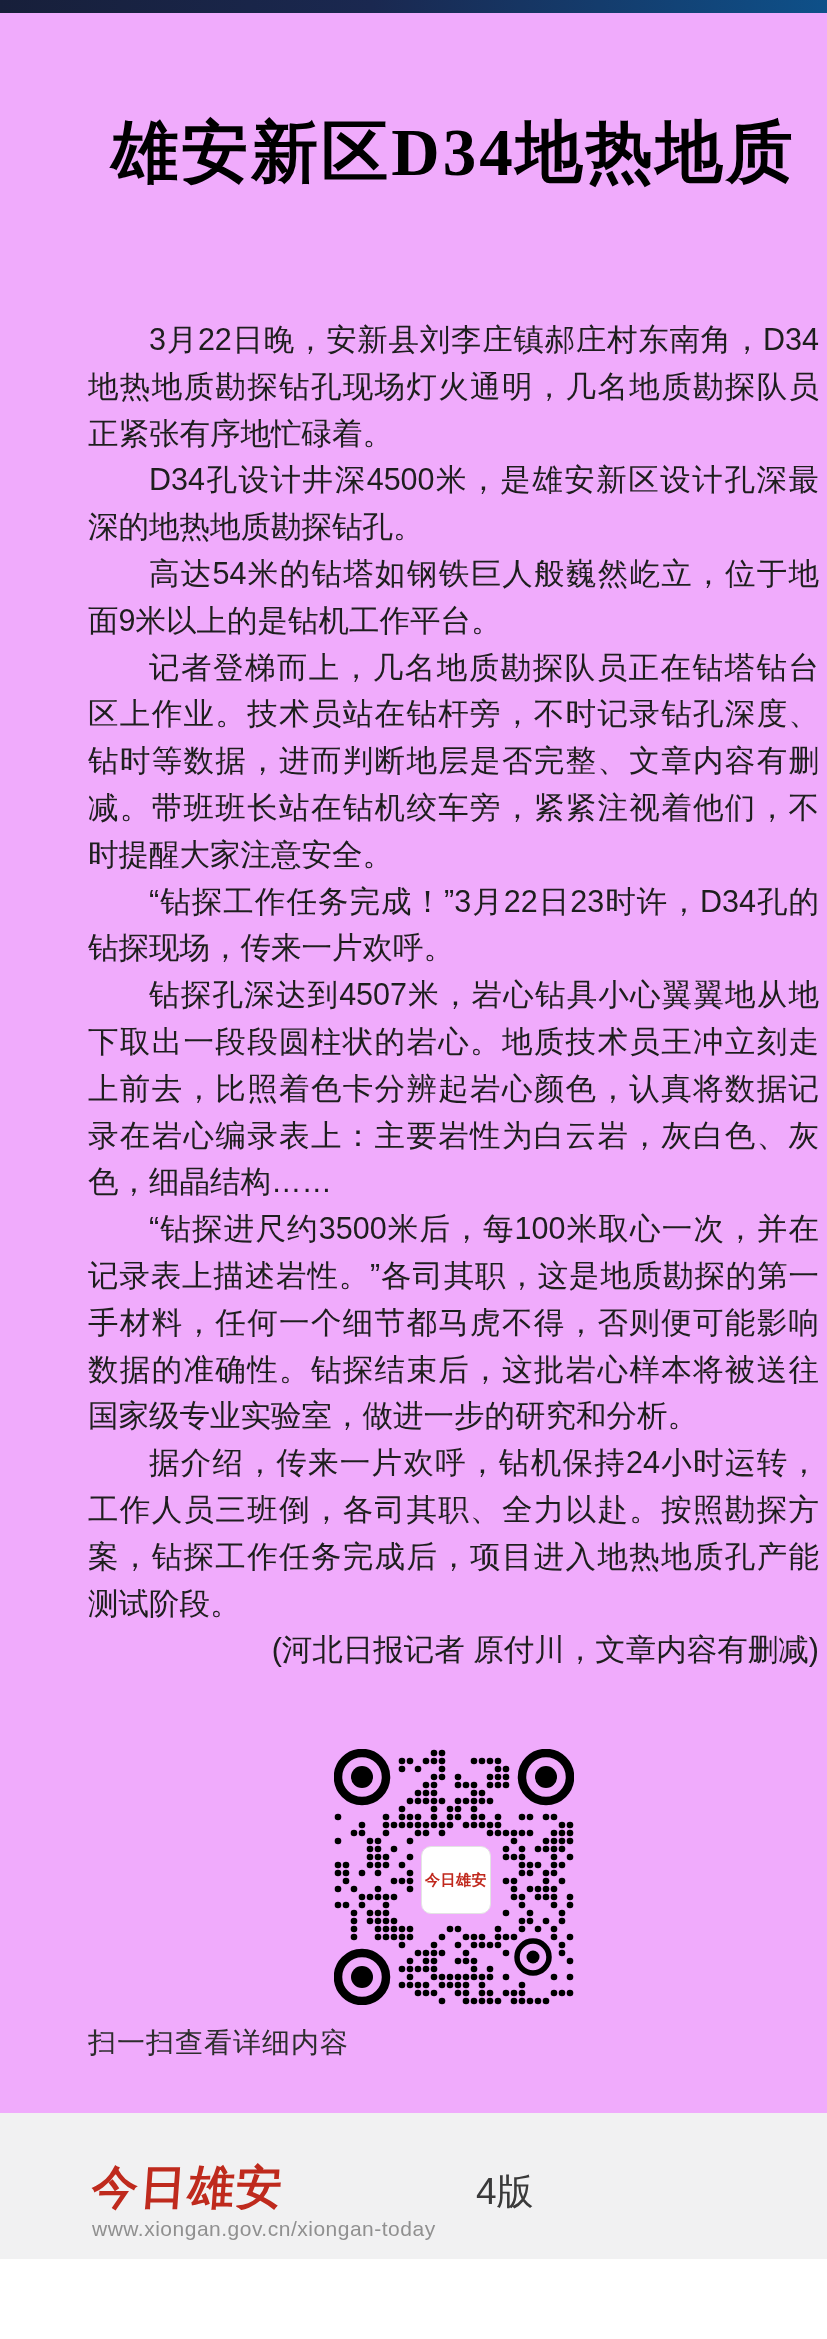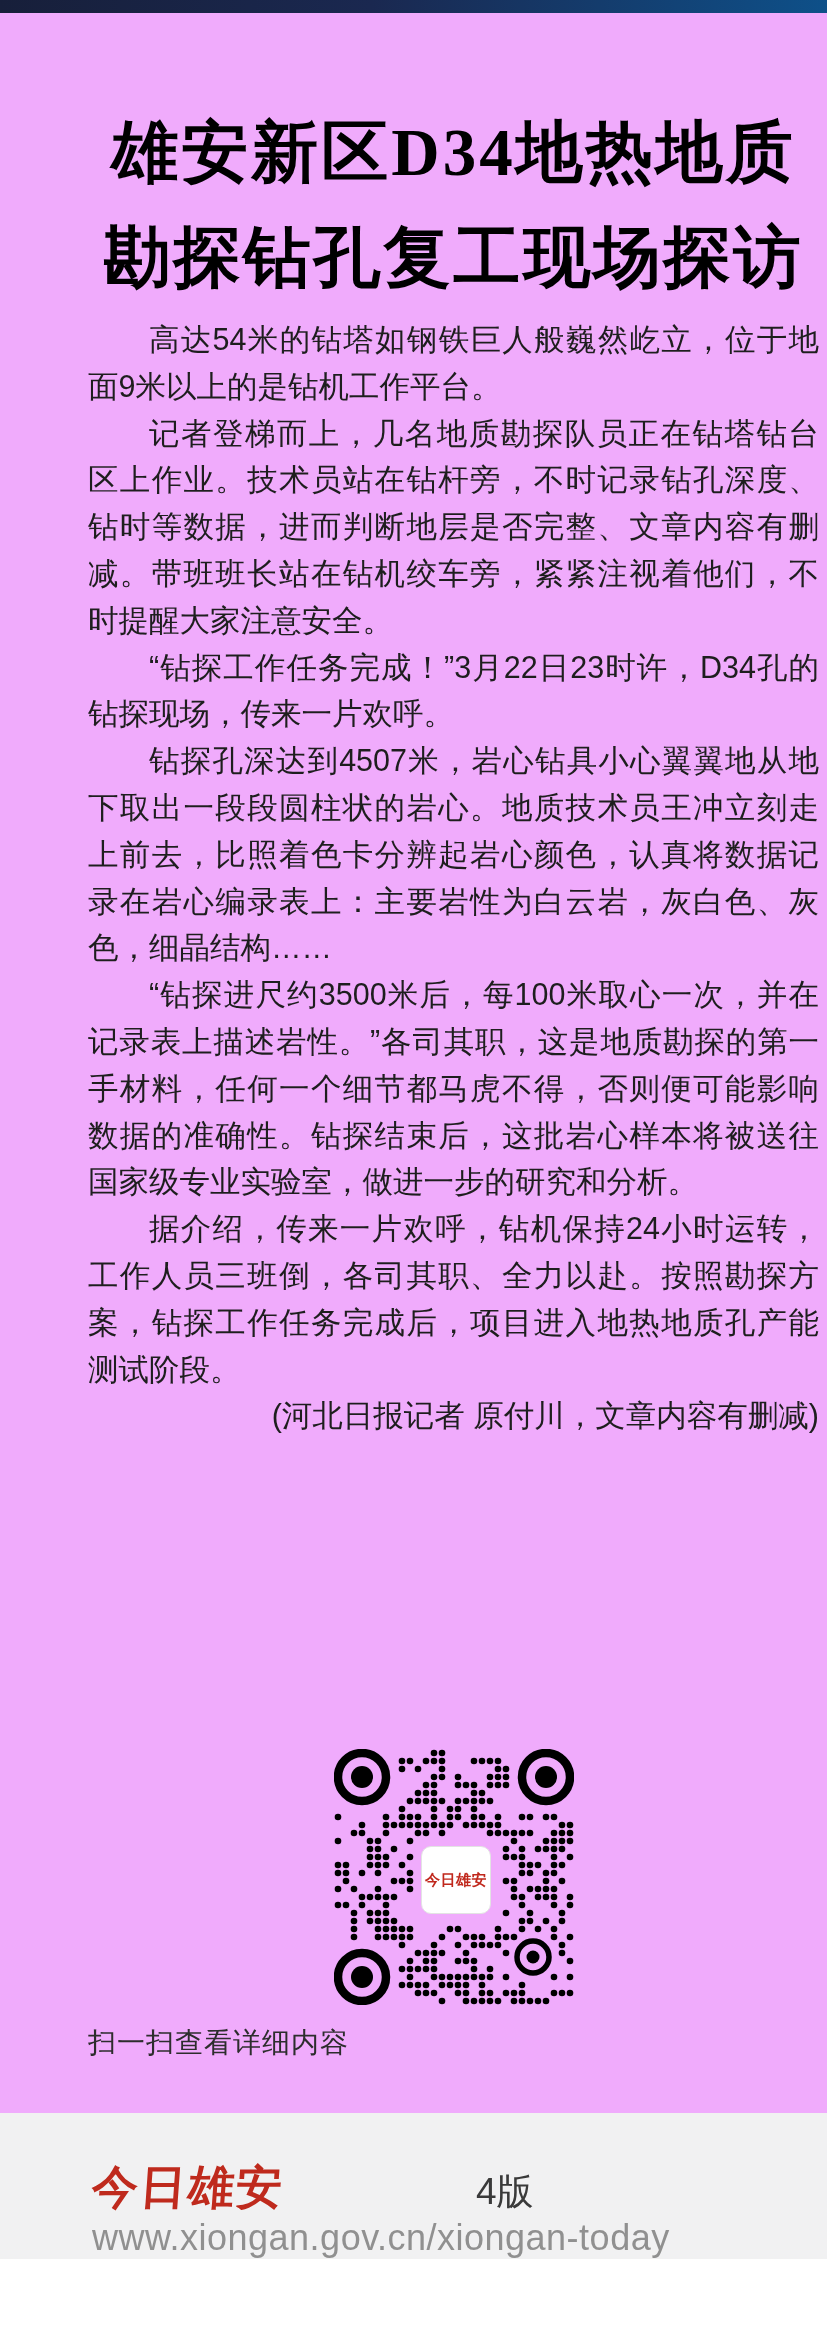--- a/index.html
+++ b/index.html
@@ -71,38 +71,39 @@
     letter-spacing:2px;
     transform:skewX(-4deg);
   }
   .page-number{
     position:absolute;left:476px;top:54px;
     font-size:37px;
     color:#3a3a3a;
   }
   .site-url{
     position:absolute;left:92px;top:104px;
-    font-size:36px;
+    font-size:21px;
     letter-spacing:0.5px;
     color:#909090;
   }
 </style>
 </head>
 <body>
 
 <div class="page">
 
   <div class="topbar"></div>
 
   <h1 class="title">
     <span class="title-line">雄安新区D34地热地质</span>
-    <span class="title-line">勘探钻孔复工现场探访</span>
   </h1>
 
   <div class="article">
+    <p>3月22日晚，安新县刘李庄镇郝庄村东南角，D34地热地质勘探钻孔现场灯火通明，几名地质勘探队员正紧张有序地忙碌着。</p>
+    <p>D34孔设计井深4500米，是雄安新区设计孔深最深的地热地质勘探钻孔。</p>
     <p>高达54米的钻塔如钢铁巨人般巍然屹立，位于地面9米以上的是钻机工作平台。</p>
     <p>记者登梯而上，几名地质勘探队员正在钻塔钻台区上作业。技术员站在钻杆旁，不时记录钻孔深度、钻时等数据，进而判断地层是否完整、文章内容有删减。带班班长站在钻机绞车旁，紧紧注视着他们，不时提醒大家注意安全。</p>
     <p>“钻探工作任务完成！”3月22日23时许，D34孔的钻探现场，传来一片欢呼。</p>
     <p>钻探孔深达到4507米，岩心钻具小心翼翼地从地下取出一段段圆柱状的岩心。地质技术员王冲立刻走上前去，比照着色卡分辨起岩心颜色，认真将数据记录在岩心编录表上：主要岩性为白云岩，灰白色、灰色，细晶结构……</p>
     <p>“钻探进尺约3500米后，每100米取心一次，并在记录表上描述岩性。”各司其职，这是地质勘探的第一手材料，任何一个细节都马虎不得，否则便可能影响数据的准确性。钻探结束后，这批岩心样本将被送往国家级专业实验室，做进一步的研究和分析。</p>
     <p>据介绍，传来一片欢呼，钻机保持24小时运转，工作人员三班倒，各司其职、全力以赴。按照勘探方案，钻探工作任务完成后，项目进入地热地质孔产能测试阶段。</p>
     <p class="byline">(河北日报记者 原付川，文章内容有删减)</p>
   </div>
 
   <div class="qr-block">

